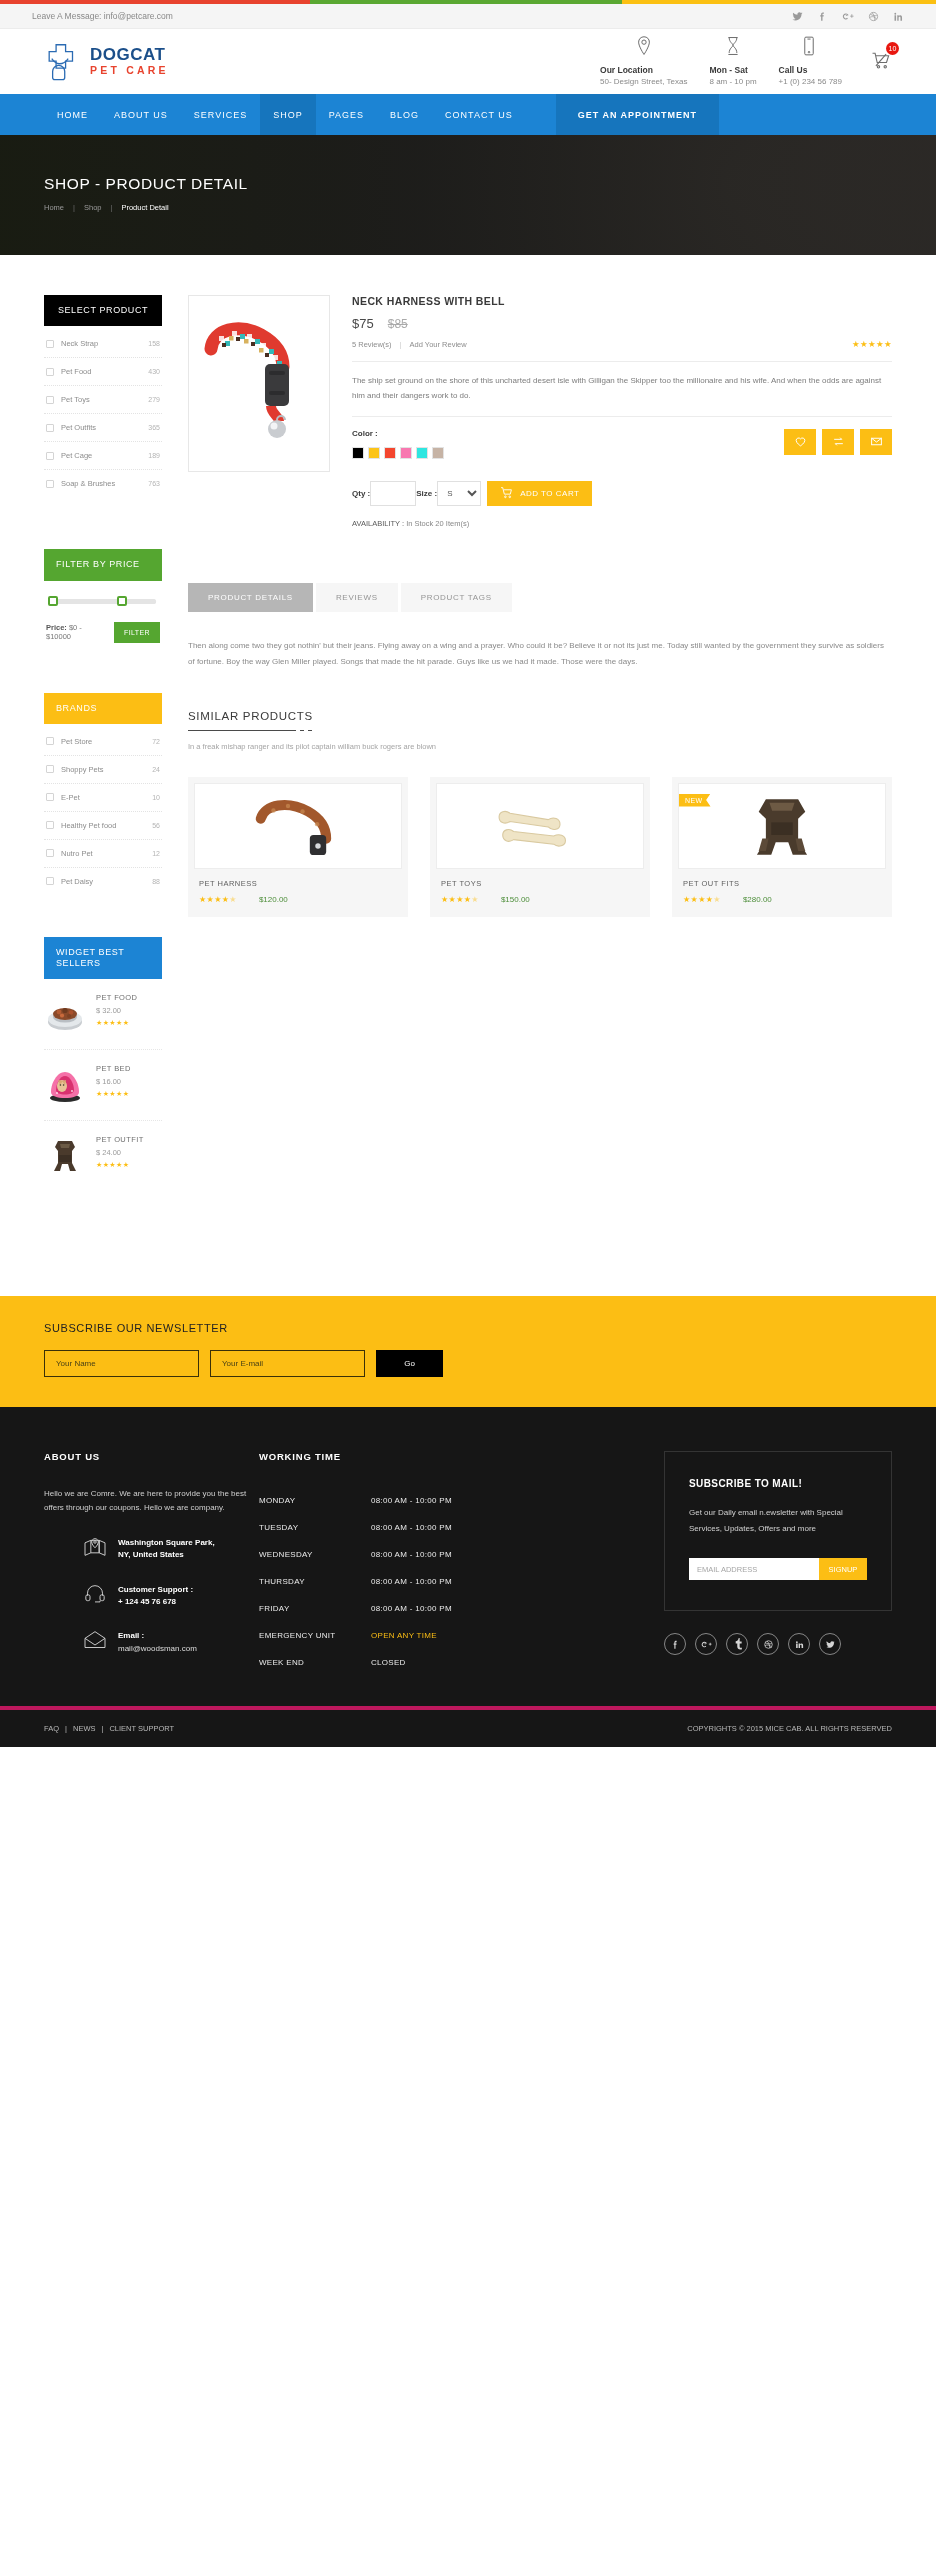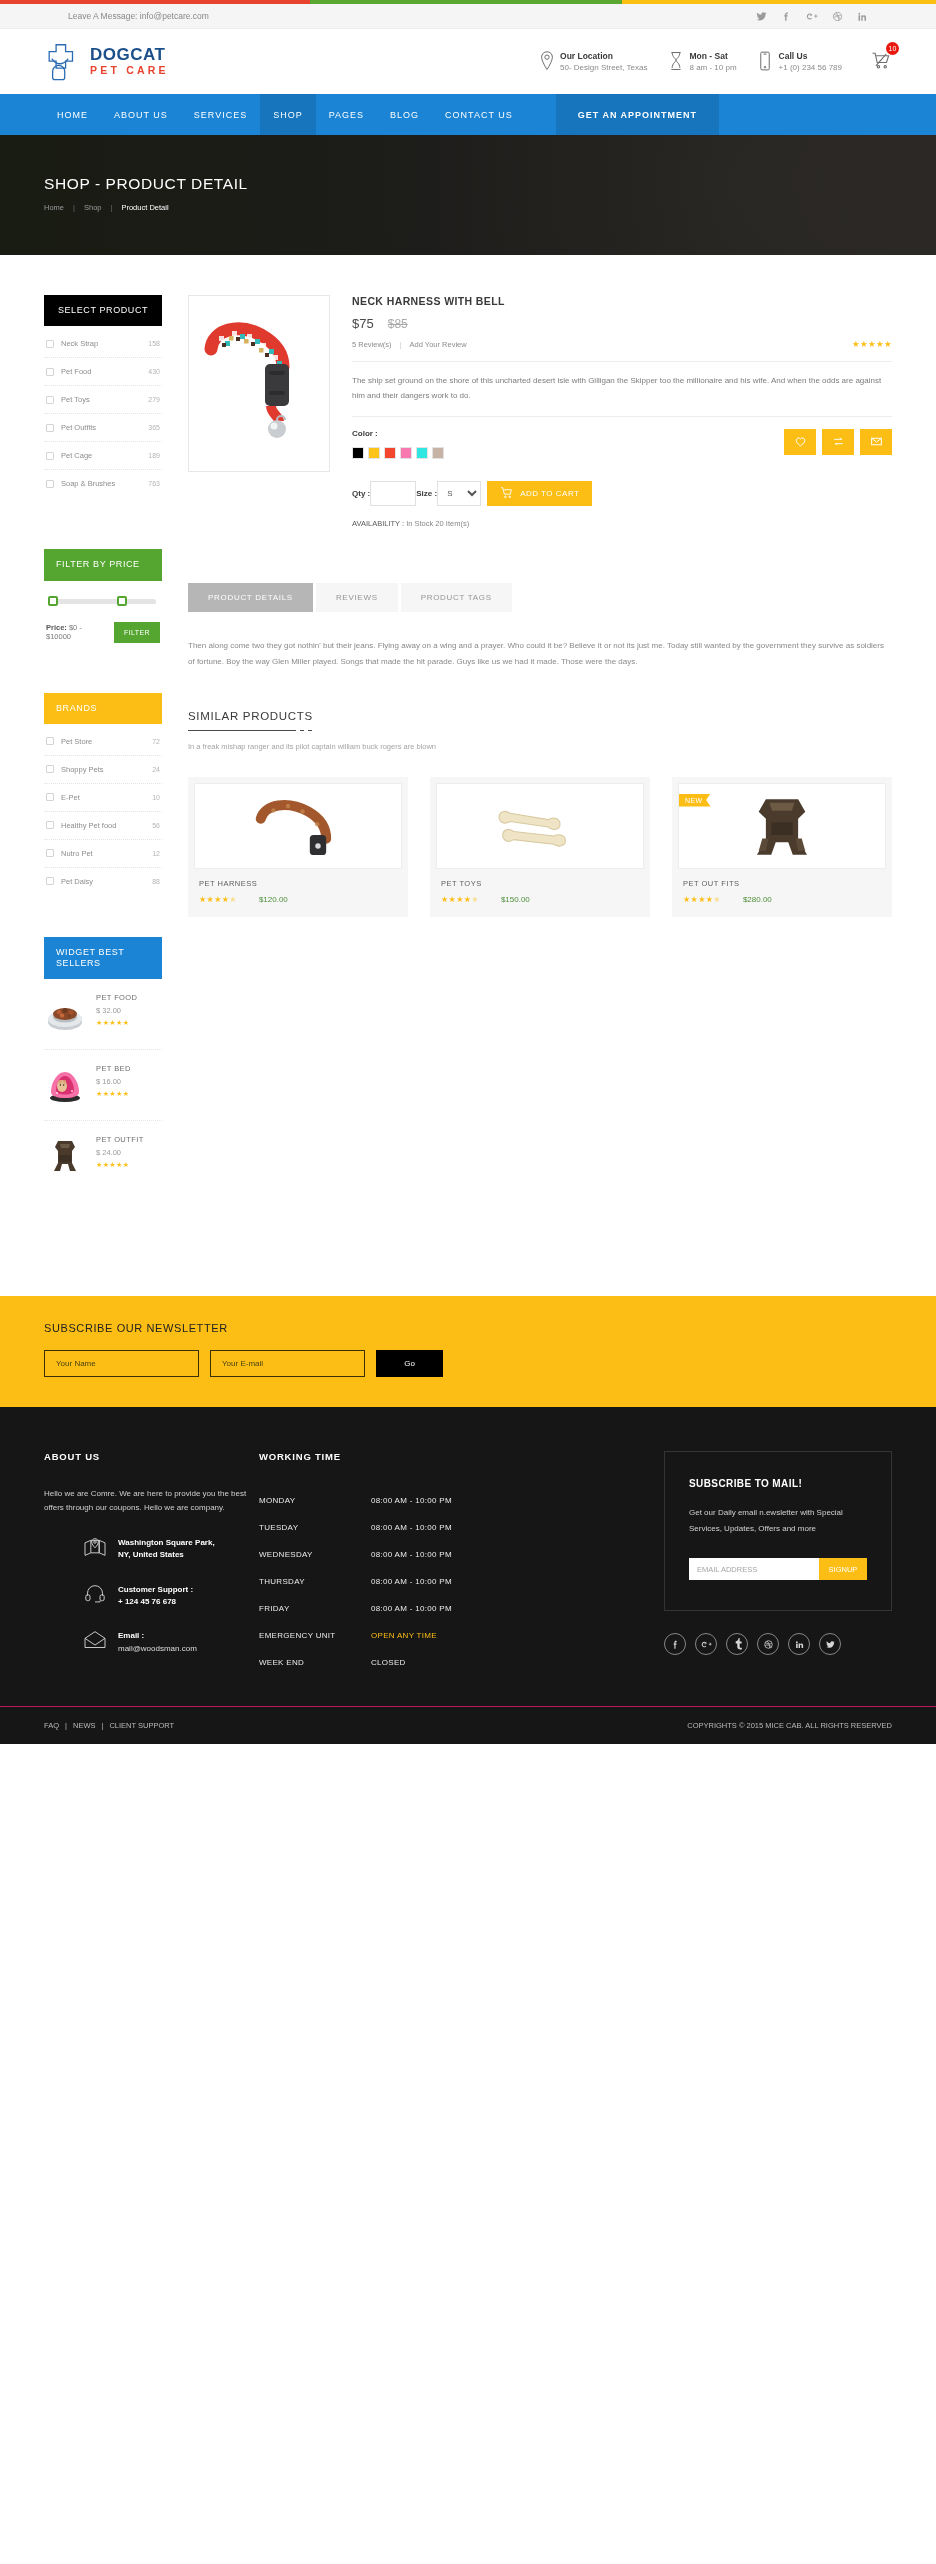--- a/index.html
+++ b/index.html
@@ -18,21 +18,21 @@
   .cs-green { background: #5aa832; flex: 0 0 312px; }
   .cs-yellow { background: #fbc012; flex: 1; }
 
   
   .topbar {
     height: 25px;
     background: #f5f5f5;
     border-bottom: 1px solid #ececec;
     display: flex;
     align-items: center;
-    padding: 0 68px;
+    padding: 0 32px;
     font-size: 8.5px;
     color: #888;
   }
   .topbar .leave { flex: 1; }
   .topbar .socials { display: flex; gap: 14px; align-items: center; }
   .topbar .socials span {
     font-size: 9px; color: #9a9a9a; line-height: 1;
   }
   .topbar .socials svg { display: block; }
 
@@ -48,21 +48,21 @@
   .logo-mark { width: 38px; height: 40px; }
   .logo-text .l1 {
     font-size: 17px; font-weight: bold; color: #1b4f8a; letter-spacing: .5px;
     line-height: 1.05;
   }
   .logo-text .l2 {
     font-size: 10.5px; font-weight: bold; color: #e8432e; letter-spacing: 3.2px;
     line-height: 1.3;
   }
   .headinfo { margin-left: auto; display: flex; align-items: center; gap: 22px; }
-  .hi-item { display: flex; align-items: center; gap: 6px; }
+  .hi-item { display: flex; align-items: center; gap: 6px; flex-direction: column; }
   .hi-icon { width: 14px; height: 22px; color: #6d6d6d; flex: 0 0 auto; }
   .hi-icon svg { display: block; }
   .hi-txt .t1 { font-size: 8.5px; font-weight: bold; color: #3a3a3a; line-height: 1.45; }
   .hi-txt .t2 { font-size: 8px; color: #8a8a8a; line-height: 1.45; }
   .cartwrap { position: relative; margin-left: 6px; }
   .cart-badge {
     position: absolute; top: -7px; right: -7px;
     background: #e8170f; color: #fff; border-radius: 50%;
     width: 13px; height: 13px; font-size: 7px;
     display: flex; align-items: center; justify-content: center;
@@ -289,21 +289,21 @@
     width: 48px; height: 22px; background: #fcbe14; border: none; color: #fff;
     font-size: 7.5px; cursor: pointer; font-family: "Liberation Sans", sans-serif;
   }
   .fsocials { display: flex; gap: 9px; margin-top: 22px; }
   .fsoc {
     width: 22px; height: 22px; border: 1px solid #868686; border-radius: 50%;
     display: flex; align-items: center; justify-content: center;
     color: #d6d6d6; font-size: 9px;
   }
   .footbar {
-    background: #161616; border-top: 1px solid #be185d;
+    background: #161616; border-top: 4px solid #be185d;
     padding: 14px 44px; display: flex; align-items: center;
     font-size: 7.5px; color: #b9b9b9;
   }
   .footbar .links { display: flex; gap: 6px; }
   .footbar a { color: #b9b9b9; text-decoration: none; }
   .footbar .copy { margin-left: auto; color: #b9b9b9; }
 </style>
 </head>
 <body>
 

